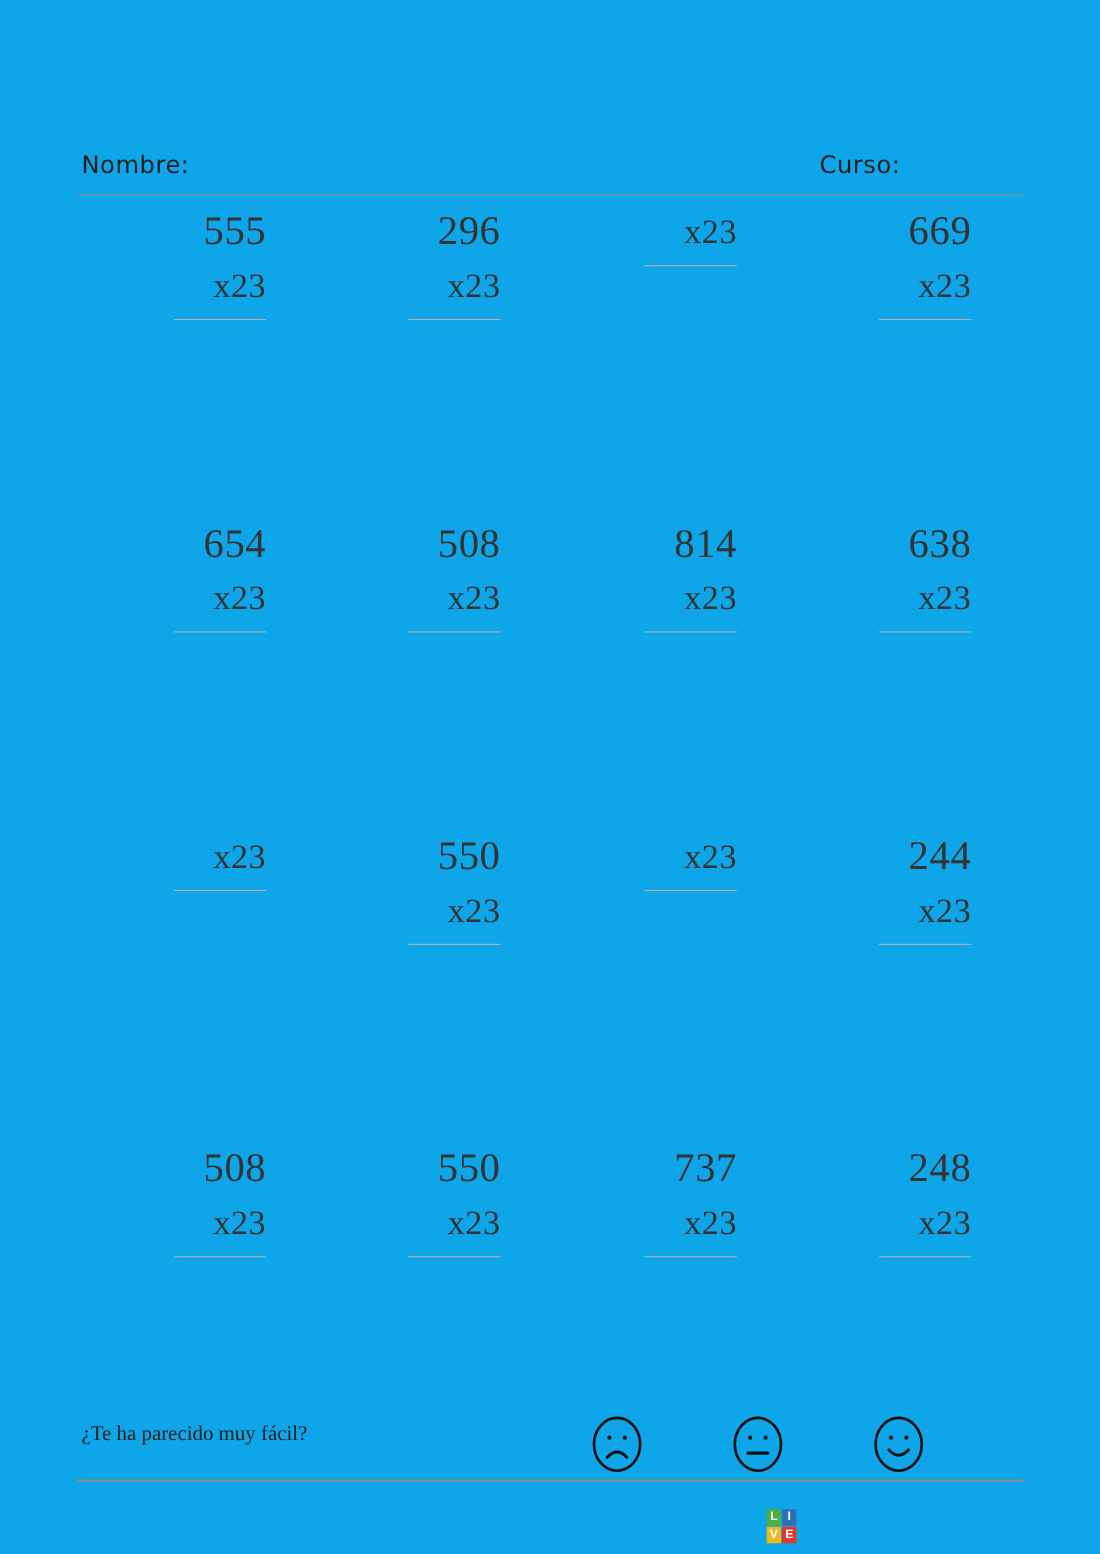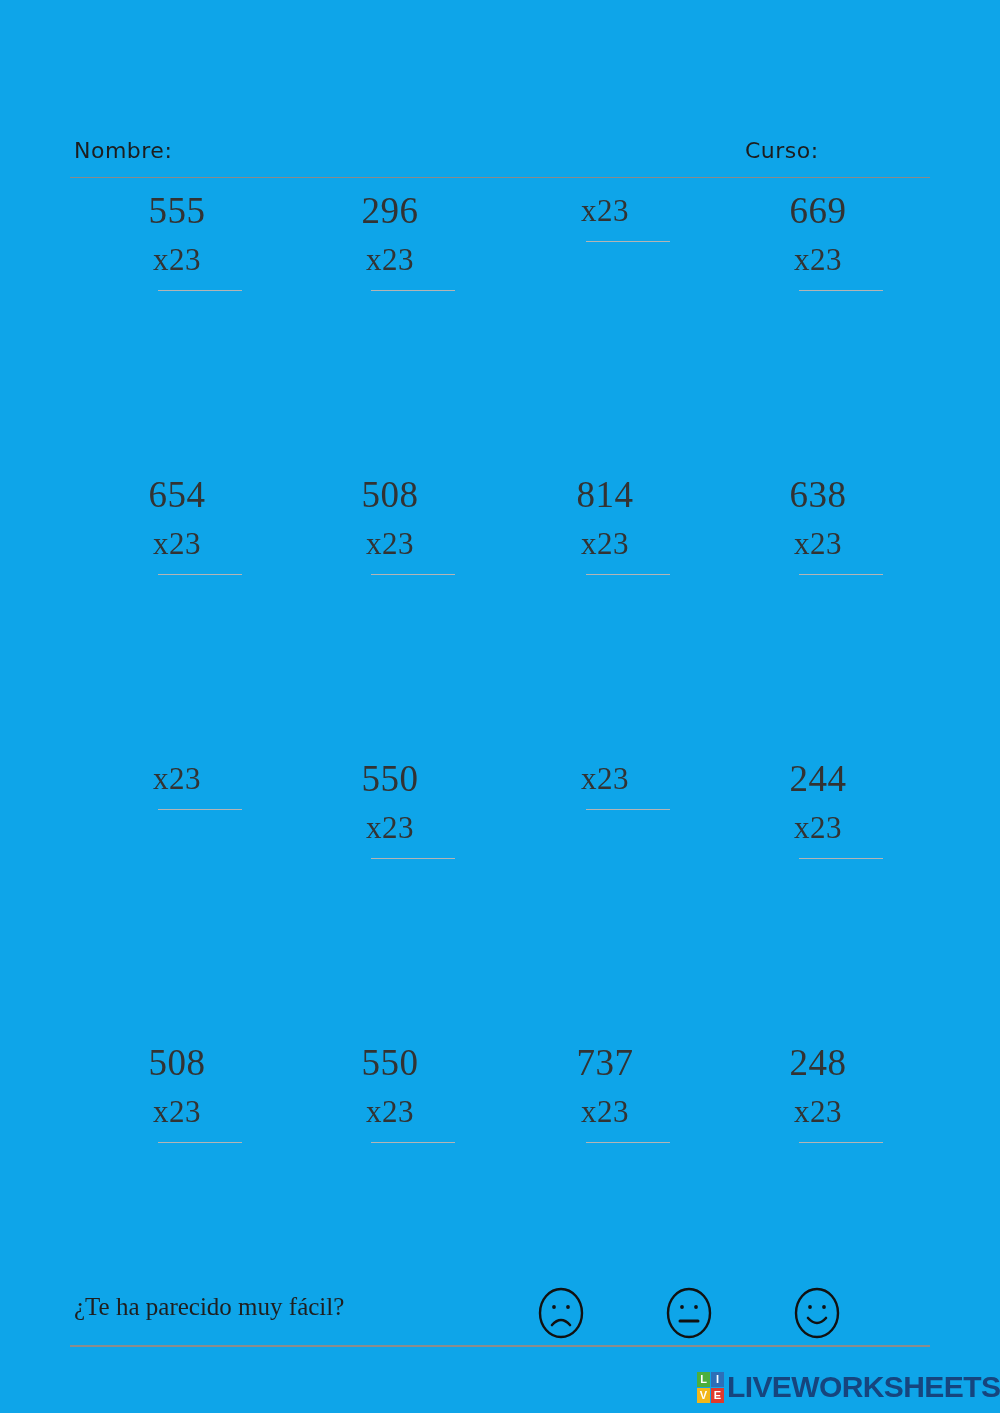--- a/index.html
+++ b/index.html
@@ -81,21 +81,20 @@
   .problem.c2 { left: 470px; }
   .problem.c3 { left: 683px; }
 
   .operand-top,
   .operand-bottom {
     font-family: "Liberation Serif", serif;
     font-size: 37px;
     line-height: 49px;
     color: #333333;
     letter-spacing: 0.5px;
-    text-align: center;
   }
   .operand-bottom {
     font-size: 31px;
     letter-spacing: 0.5px;
   }
   .answer-rule {
     margin-top: 6px;
     margin-left: auto;
     width: 84px;
     height: 0;
@@ -104,21 +103,21 @@
   .answer-space {
     height: 150px;
   }
 
   
   .footer-q {
     position: absolute;
     left: 74px;
     top: 1293px;
     font-family: "Liberation Serif", serif;
-    font-size: 25px;
+    font-size: 19px;
     color: #1f1f1f;
     text-align: right;
   }
   .faces {
     position: absolute;
     left: 533px;
     top: 1285px;
     width: 330px;
     height: 60px;
   }
@@ -330,16 +329,15 @@
 
   <div class="footer-rule"></div>
 
   <div class="lw-logo">
     <div class="lw-blocks">
       <span class="lw-b-l">L</span>
       <span class="lw-b-i">I</span>
       <span class="lw-b-v">V</span>
       <span class="lw-b-e">E</span>
     </div>
-    <span class="lw-word">LIVEWORKSHEETS</span>
   </div>
 
 </div>
 
 </body></html>

